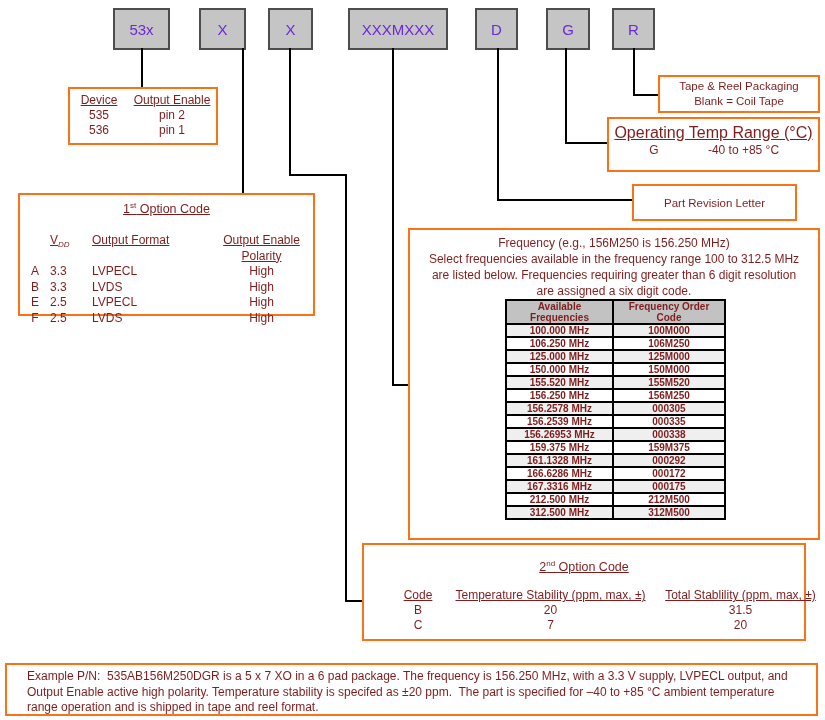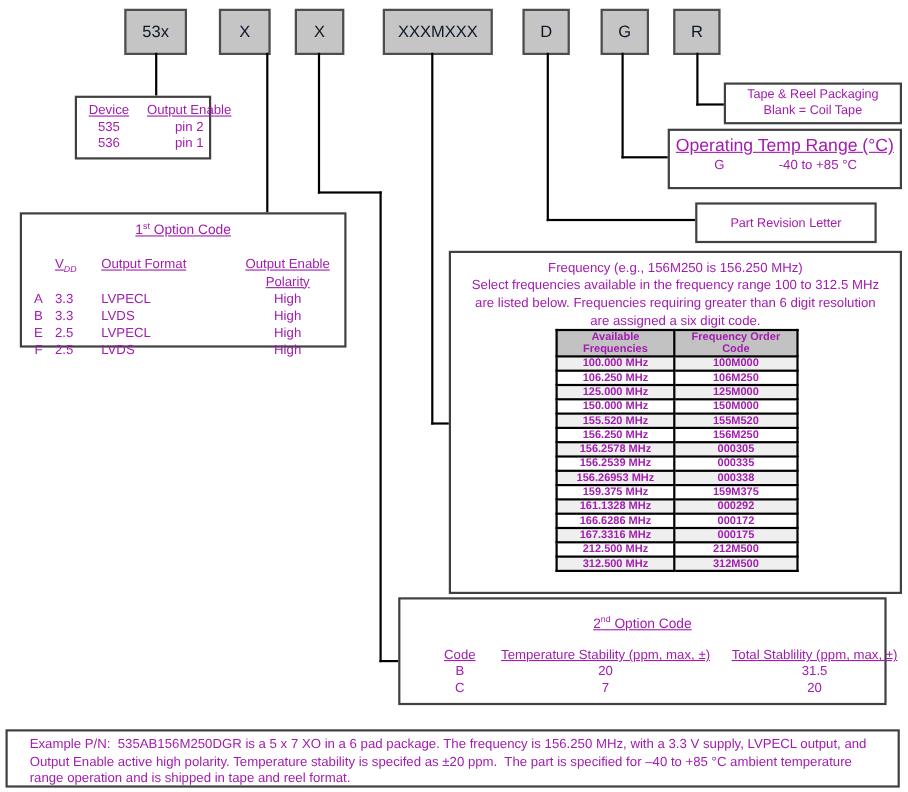--- a/index.html
+++ b/index.html
@@ -4,25 +4,25 @@
 <style>
   html,body { margin:0; padding:0; background:#fff; }
   #canvas {
     position:relative; width:825px; height:720px; background:#ffffff;
     font-family:"Liberation Sans", sans-serif; color:#111;
     overflow:hidden;
   }
   .gbox {
     position:absolute; background:#c5c5c5; border:2px solid #4d4d4d;
     box-sizing:border-box; display:flex; align-items:center; justify-content:center;
-    font-size:15px; color:#0f172a;
+    font-size:15px; color:#6d28d9;
   }
   .abox {
-    position:absolute; background:#fff; border:2px solid #404040;
-    box-sizing:border-box; font-size:12px; color:#a21caf;
+    position:absolute; background:#fff; border:2px solid #f97316;
+    box-sizing:border-box; font-size:12px; color:#7f1d1d;
   }
   .vline, .hline { position:absolute; background:#000; }
   .vline { width:2px; }
   .hline { height:2px; }
   .u { text-decoration:underline; }
   sup { font-size:8px; }
   sub { font-size:8px;font-style:italic; }
 
   
   .dev-grid { display:grid; grid-template-columns:58px 88px; line-height:15px; padding-top:4px; }
@@ -101,21 +101,21 @@
   <div class="hline" style="left:345px; top:600px; width:19px;"></div>
   <div class="vline" style="left:392px; top:48px; height:338px;"></div>
   <div class="hline" style="left:392px; top:384px; width:18px;"></div>
   <div class="vline" style="left:497px; top:48px; height:153px;"></div>
   <div class="hline" style="left:497px; top:199px; width:137px;"></div>
   <div class="vline" style="left:565px; top:48px; height:96px;"></div>
   <div class="hline" style="left:565px; top:142px; width:44px;"></div>
   <div class="vline" style="left:633px; top:48px; height:48px;"></div>
   <div class="hline" style="left:633px; top:94px; width:27px;"></div>
 
-  <div class="abox" style="left:68px; top:87px; width:124px; height:58px;">
+  <div class="abox" style="left:68px; top:87px; width:150px; height:58px;">
     <div class="dev-grid">
       <span class="c u">Device</span>
       <span class="c u">Output Enable</span>
       <span class="c">535</span>
       <span class="c">pin 2</span>
       <span class="c">536</span>
       <span class="c">pin 1</span>
     </div>
   </div>
 

